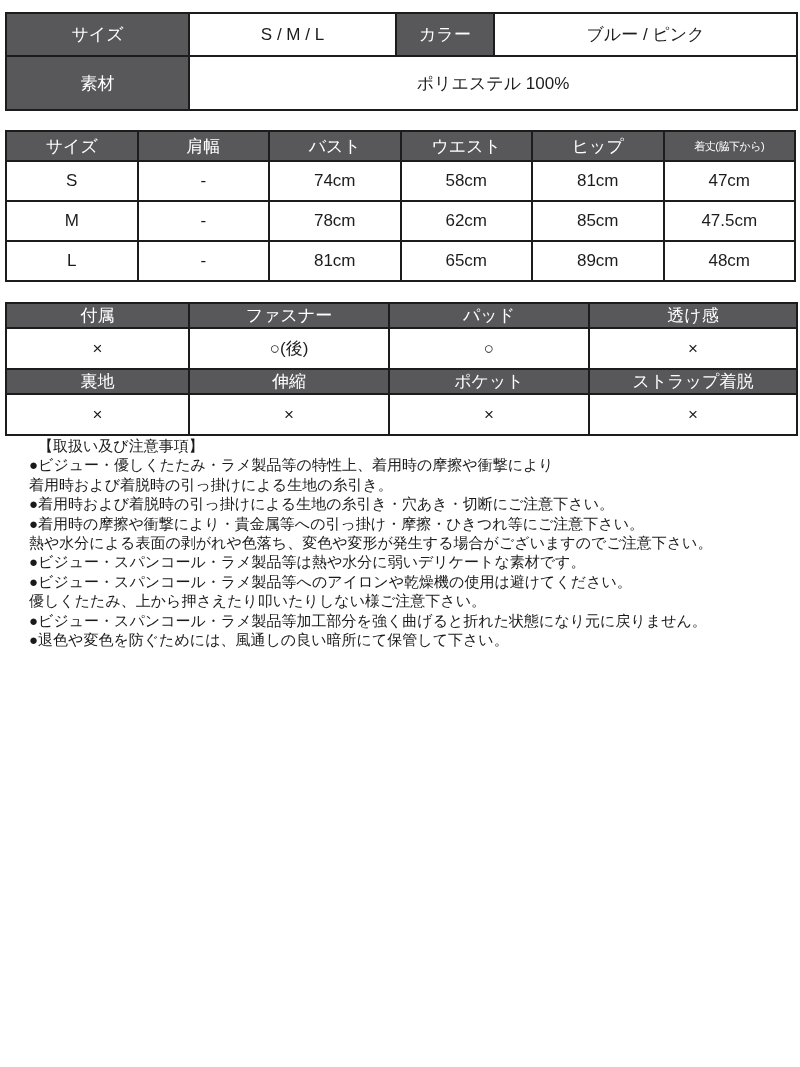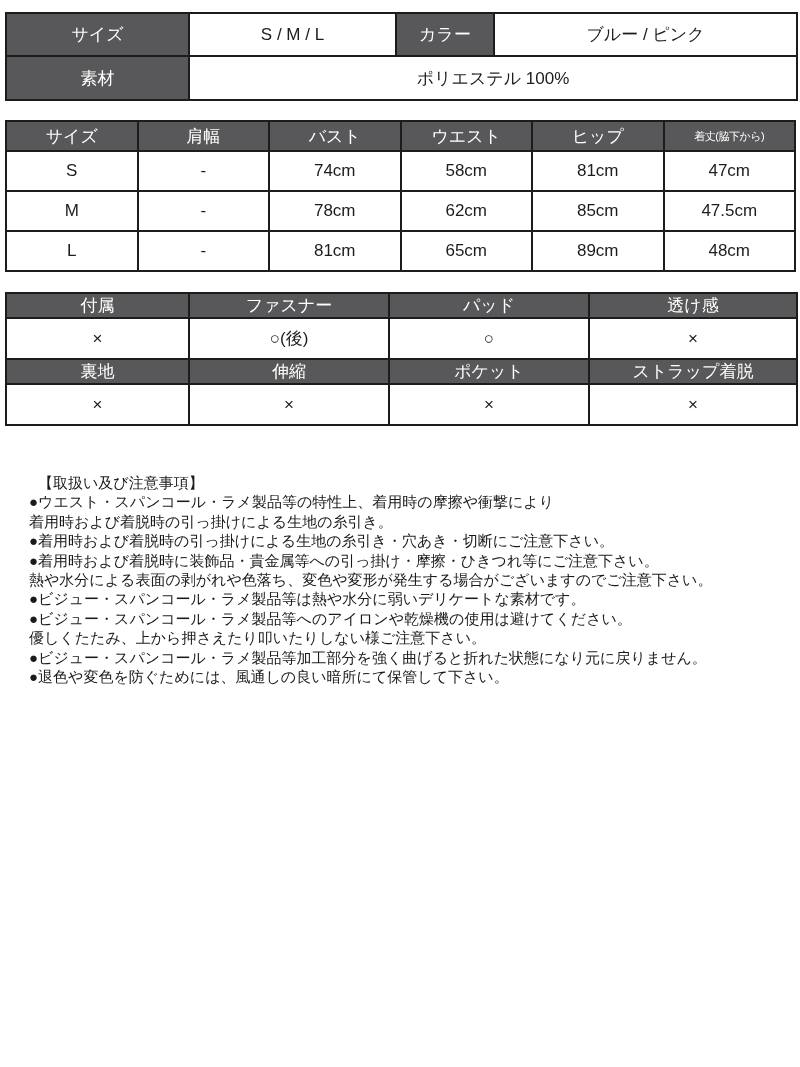--- a/index.html
+++ b/index.html
@@ -23,30 +23,29 @@
     overflow: hidden;
     white-space: nowrap;
   }
   .hdr {
     background: #58585a;
     color: #ffffff;
     margin-top: 29px;
   }
   .t1 { margin-top: 12px; }
   .t1 .r1 { height: 43px; }
-  .t1 .r2 { height: 44px; padding-left: 40px; }
+  .t1 .r2 { height: 54px; padding-left: 40px; }
   .t2 { margin-top: 19px; }
   .t2 .rh { height: 30px; }
   .t2 .rd { height: 40px; }
   .t2 td.last { font-size: 11px; letter-spacing: -0.5px; }
   .t3 { margin-top: 20px; }
   .t3 .rh { height: 16px; }
   .t3 .rd { height: 41px; }
   .notes {
-    margin-top: 47px;
     padding-left: 29px;
     padding-right: 10px;
     font-size: 15px;
     line-height: 19.4px;
     color: #1a1a1a;
   }
   .notes .title { text-indent: 9px; }
 </style>
 </head>
 <body>
@@ -139,23 +138,23 @@
     <td>×</td>
     <td>×</td>
     <td>×</td>
     <td>×</td>
   </tr>
 </tbody>
   </table>
 
 <div class="notes">
   <div class="title">【取扱い及び注意事項】</div>
-  <div>●ウエスト・スパンコール・ラメ製品等の特性上、着用時の摩擦や衝撃により</div>
+  <div>●ビジュー・優しくたたみ・ラメ製品等の特性上、着用時の摩擦や衝撃により</div>
   <div>着用時および着脱時の引っ掛けによる生地の糸引き。</div>
   <div>●着用時および着脱時の引っ掛けによる生地の糸引き・穴あき・切断にご注意下さい。</div>
-  <div>●着用時および着脱時に装飾品・貴金属等への引っ掛け・摩擦・ひきつれ等にご注意下さい。</div>
+  <div>●着用時の摩擦や衝撃により・貴金属等への引っ掛け・摩擦・ひきつれ等にご注意下さい。</div>
   <div>熱や水分による表面の剥がれや色落ち、変色や変形が発生する場合がございますのでご注意下さい。</div>
   <div>●ビジュー・スパンコール・ラメ製品等は熱や水分に弱いデリケートな素材です。</div>
   <div>●ビジュー・スパンコール・ラメ製品等へのアイロンや乾燥機の使用は避けてください。</div>
   <div>優しくたたみ、上から押さえたり叩いたりしない様ご注意下さい。</div>
   <div>●ビジュー・スパンコール・ラメ製品等加工部分を強く曲げると折れた状態になり元に戻りません。</div>
   <div>●退色や変色を防ぐためには、風通しの良い暗所にて保管して下さい。</div>
 </div>
 
 </body></html>

